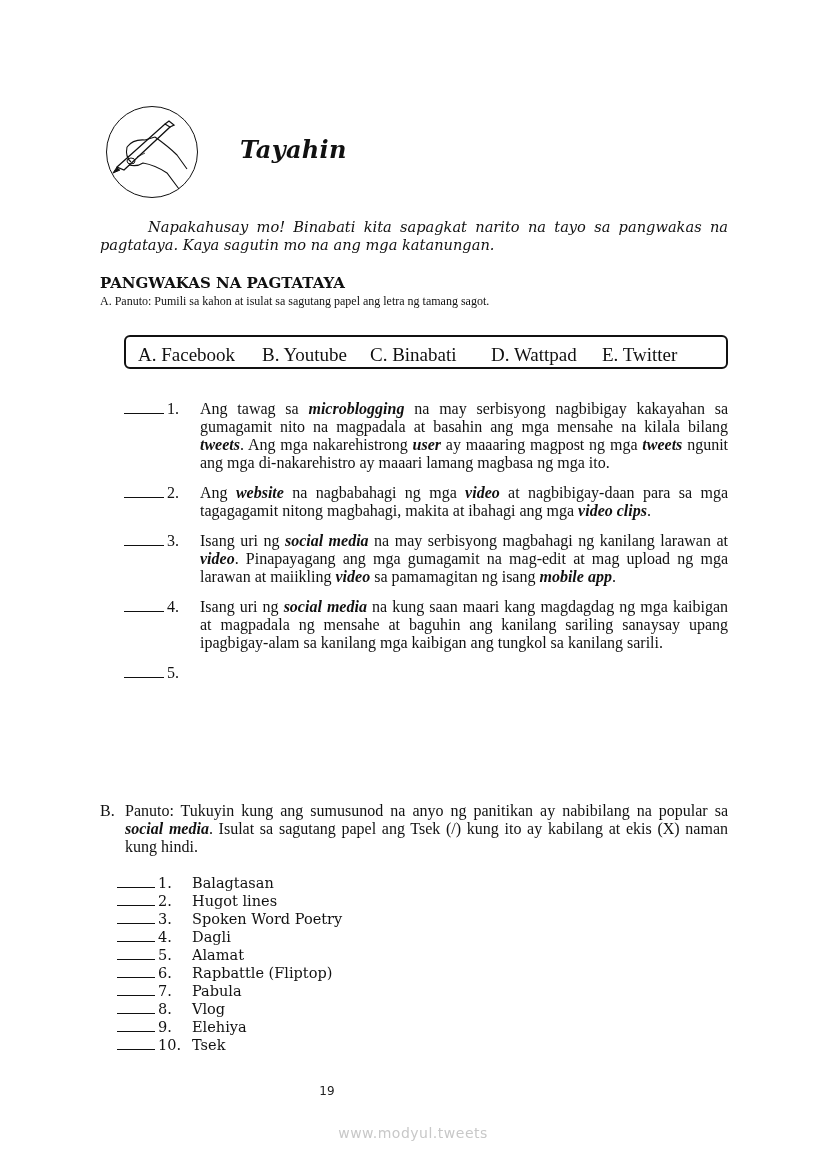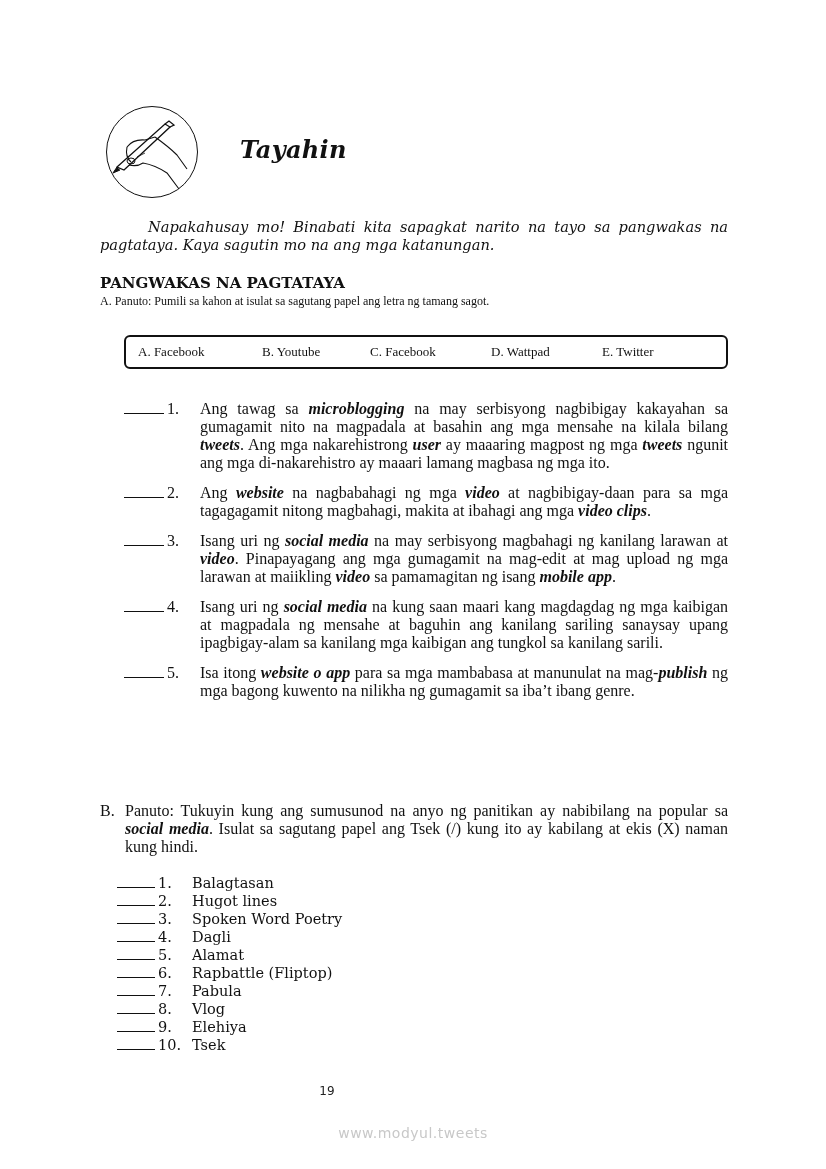--- a/index.html
+++ b/index.html
@@ -6,21 +6,21 @@
   body { width:826px; height:1169px; position:relative; overflow:hidden; color:#111;
          font-family: "DejaVu Serif", "Liberation Serif", serif; }
   .abs { position:absolute; }
   .icon-circle { left:106px; top:106px; width:90px; height:90px; border:1.5px solid #111; border-radius:50%; }
   .title { left:220px; top:135px; font-family:"DejaVu Serif", serif; font-weight:bold; font-style:italic; font-size:24px; letter-spacing:0.3px;margin-left:20px; }
   .intro { left:100px; top:218px; width:628px; font-size:14.6px; font-style:italic; line-height:18px; text-align:justify; font-family:"DejaVu Serif", serif; }
   .intro .indent { display:inline-block; width:48px; }
   .section-heading { left:100px; top:274px; font-family:"DejaVu Serif", serif; font-weight:bold; font-size:15px; }
   .instr { left:100px; top:294px; font-family:"Liberation Serif", serif; font-size:12px; }
   .choices-box { left:124px; top:335px; width:604px; height:34px; border:2.5px solid #111; border-radius:6px; box-sizing:border-box;
-                 font-family:"Liberation Serif", serif; font-size:13px; }
+                 font-family:"Liberation Serif", serif; font-size:19px; }
   .choice { position:absolute; top:7px; }
   .items { left:124px; top:400px; width:604px; font-family:"Liberation Serif", serif; font-size:16px; line-height:18px; }
   .item { display:flex; margin-bottom:12px; }
   .item .blank { display:inline-block; width:40px; border-bottom:1px solid #111; height:13px; margin-right:3px; }
   .item .num { width:33px; }
   .item .text { flex:1; text-align:justify; }
   .instrB { left:100px; top:802px; width:628px; font-family:"Liberation Serif", serif; font-size:16px; line-height:18px; }
   .instrB .label { display:inline-block; width:25px; }
   .instrB .body { display:inline; }
   .instrB-wrap { display:flex; }
@@ -54,21 +54,21 @@
 
 <div class="abs intro"><span class="indent"></span><span>Napakahusay mo! Binabati kita sapagkat narito na tayo sa pangwakas na pagtataya. Kaya sagutin mo na ang mga katanungan.</span></div>
 
 <div class="abs section-heading">PANGWAKAS NA PAGTATAYA</div>
 
 <div class="abs instr">A.  Panuto: Pumili sa kahon at isulat sa sagutang papel ang letra ng tamang sagot.</div>
 
 <div class="abs choices-box">
   <span class="choice" style="left:12px">A. Facebook</span>
   <span class="choice" style="left:136px">B. Youtube</span>
-  <span class="choice" style="left:244px">C. Facebook</span>
+  <span class="choice" style="left:244px">C. Binabati</span>
   <span class="choice" style="left:365px">D. Wattpad</span>
   <span class="choice" style="left:476px">E. Twitter</span>
 </div>
 
 <div class="abs items">
   <div class="item">
     <span class="blank"></span>
     <span class="num">1.</span>
     <span class="text"><span>Ang tawag sa </span><i>microblogging</i><span> na may serbisyong nagbibigay kakayahan sa gumagamit nito na magpadala at basahin ang mga mensahe na kilala bilang </span><i>tweets</i><span>. Ang mga nakarehistrong </span><i>user</i><span> ay maaaring magpost ng mga </span><i>tweets</i><span> ngunit ang mga di-nakarehistro ay maaari lamang magbasa ng mga ito.</span></span>
   </div>
@@ -83,21 +83,20 @@
     <span class="text"><span>Isang uri ng </span><i>social media</i><span> na may serbisyong magbahagi ng kanilang larawan at </span><i>video</i><span>. Pinapayagang ang mga gumagamit na mag-edit at mag upload ng mga larawan at maiikling </span><i>video</i><span> sa pamamagitan ng isang </span><i>mobile app</i><span>.</span></span>
   </div>
   <div class="item">
     <span class="blank"></span>
     <span class="num">4.</span>
     <span class="text"><span>Isang uri ng </span><i>social media</i><span> na kung saan maari kang magdagdag ng mga kaibigan at magpadala ng mensahe at baguhin ang kanilang sariling sanaysay upang ipagbigay-alam sa kanilang mga kaibigan ang tungkol sa kanilang sarili.</span></span>
   </div>
   <div class="item">
     <span class="blank"></span>
     <span class="num">5.</span>
-    <span class="text"><span>Isa itong </span><i>website o app</i><span> para sa mga mambabasa at manunulat na mag-</span><i>publish</i><span> ng mga bagong kuwento na nilikha ng gumagamit sa iba’t ibang genre.</span></span>
   </div>
 </div>
 
 <div class="abs instrB">
   <div class="instrB-wrap">
     <span class="label">B.</span>
     <span class="body"><span>Panuto: Tukuyin kung ang sumusunod na anyo ng panitikan ay nabibilang na popular sa </span><i>social media</i><span>. Isulat sa sagutang papel ang Tsek (/) kung ito ay kabilang at ekis (X) naman kung hindi.</span></span>
   </div>
 </div>
 

